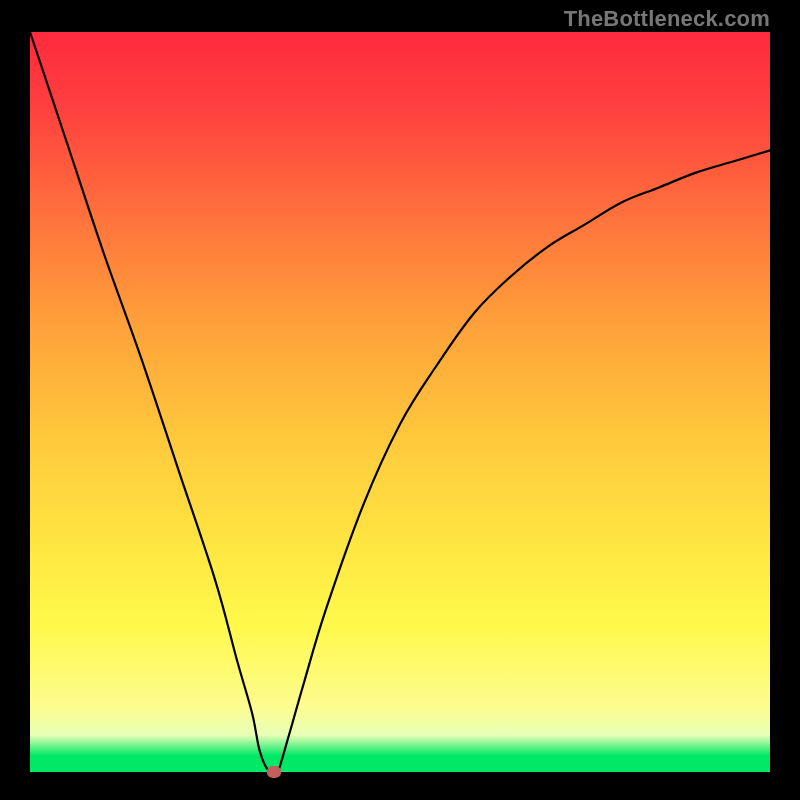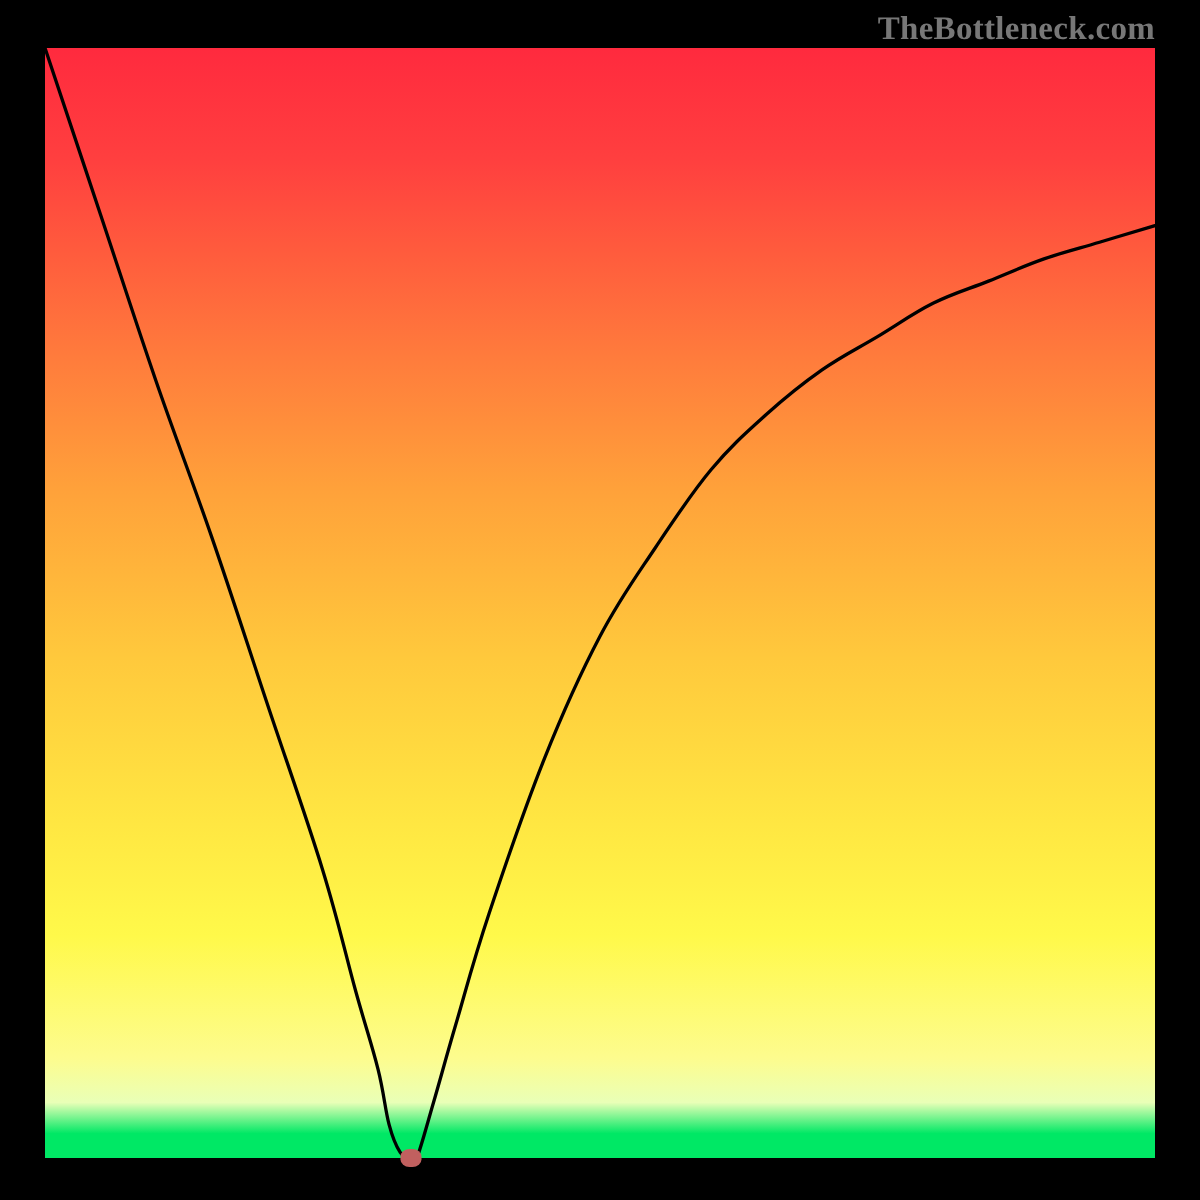--- a/index.html
+++ b/index.html
@@ -9,21 +9,20 @@
     height: 800px;
     overflow: hidden;
     background: #000;
     font-family: Arial, Helvetica, sans-serif;
   }
   .frame {
     position: relative;
     width: 800px;
     height: 800px;
     background: #000;
-    font-family: Liberation Serif, serif;
   }
   .plot {
     position: absolute;
     left: 30px;
     top: 32px;
     width: 740px;
     height: 740px;
     background: linear-gradient(to top,
       #00e865 0%,
       #00e865 2.2%,

